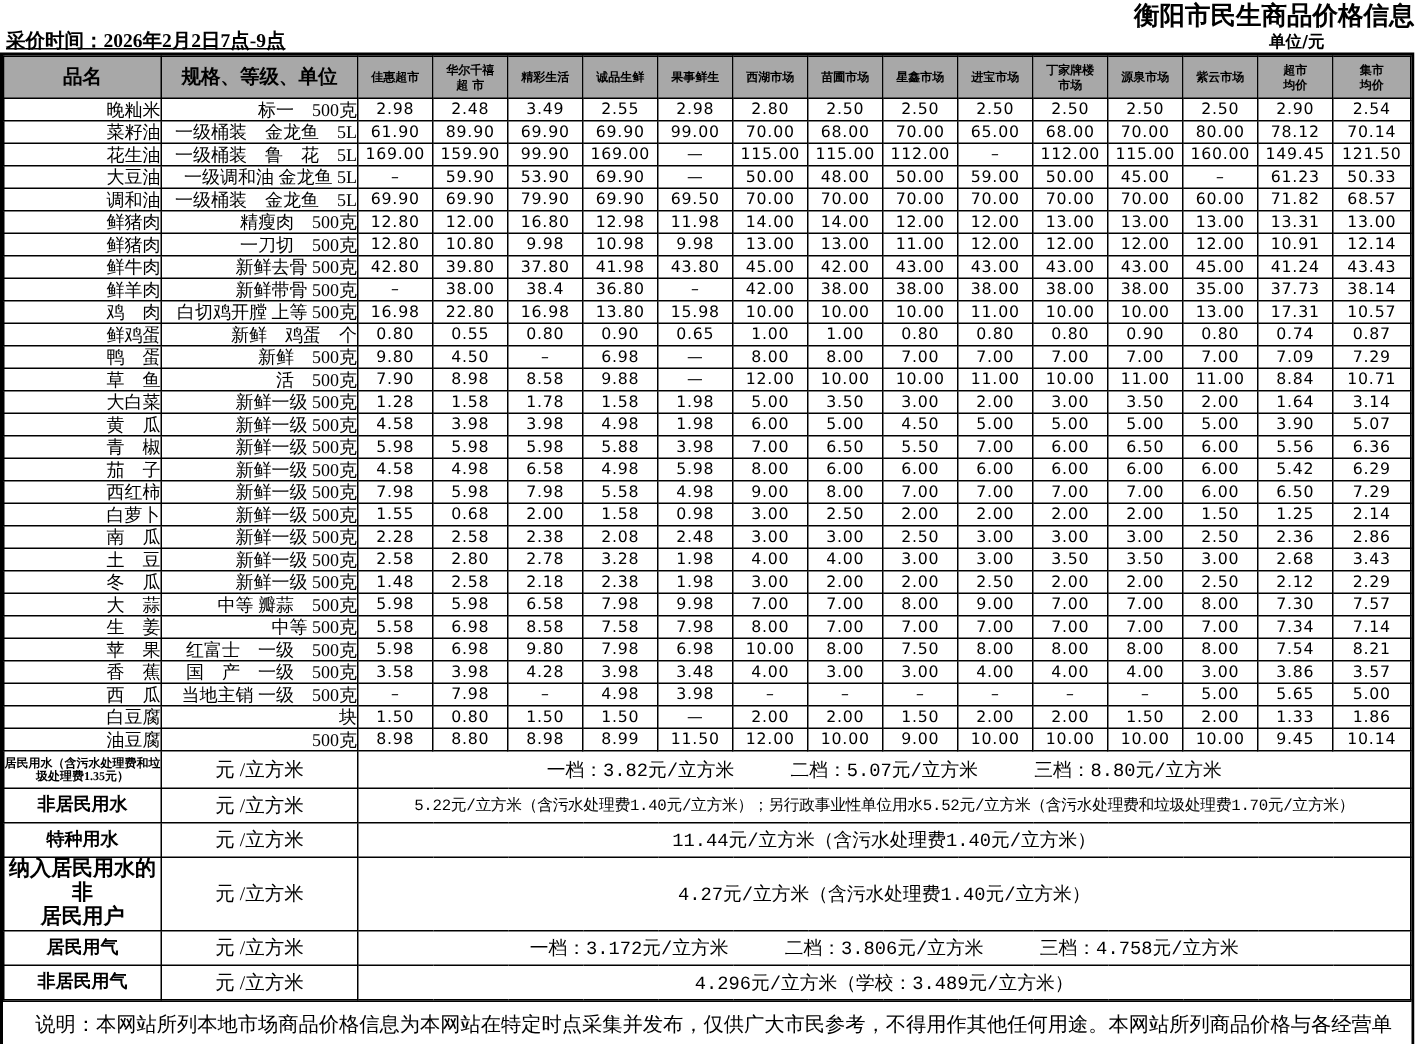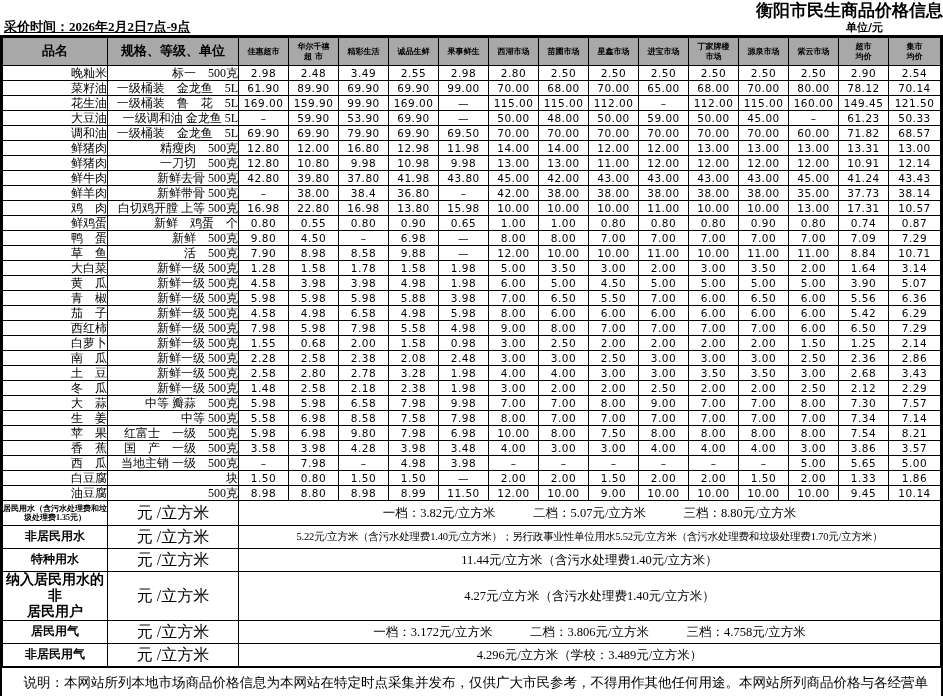--- a/index.html
+++ b/index.html
@@ -16,22 +16,22 @@
   th,td{border:1px solid #000;padding:0;text-align:center;vertical-align:middle;overflow:hidden;}
   th{background:#a8a8a8;font-size:8px;font-weight:bold;line-height:1.25;white-space:pre-line;height:27px;}
   th.hdr-big{font-size:13px;font-family:"Liberation Serif","DejaVu Serif",serif;}
   td{height:14px;}
   td.cname,td.cspec{font-size:12px;line-height:13px;font-family:"Liberation Serif","DejaVu Serif",serif;white-space:nowrap;text-align:right;}
   td.cval{font-size:10.5px;line-height:12px;font-family:"DejaVu Sans",sans-serif;letter-spacing:0.5px;}
   tr.util td{height:22px;margin-top:25px;}
   td.uname{font-size:12px;font-weight:bold;font-family:"Liberation Serif","DejaVu Serif",serif;line-height:1.15;}
   td.uname.tiny{font-size:8px;font-weight:bold;}
   td.uname.small{font-size:14px;}
-  td.uunit{font-size:16px;font-family:"Liberation Serif","DejaVu Serif",serif;}
-  td.uval{font-size:12.5px;font-family:Liberation Serif, serif;}
+  td.uunit{font-size:13px;font-family:"Liberation Serif","DejaVu Serif",serif;}
+  td.uval{font-size:12.5px;font-family:Liberation Mono, monospace;}
   td.uval.dense{font-size:10.5px;letter-spacing:-0.2px;}
   .note{border-top:1px solid #000;padding:5px 8px 4px 8px;font-size:13.5px;line-height:1.55;
         font-family:"Liberation Serif","DejaVu Serif",serif;text-indent:1em;}
 </style>
 </head>
 <body>
 
 <div class="sheet">
   <div class="title">衡阳市民生商品价格信息</div>
   <div class="meta">

